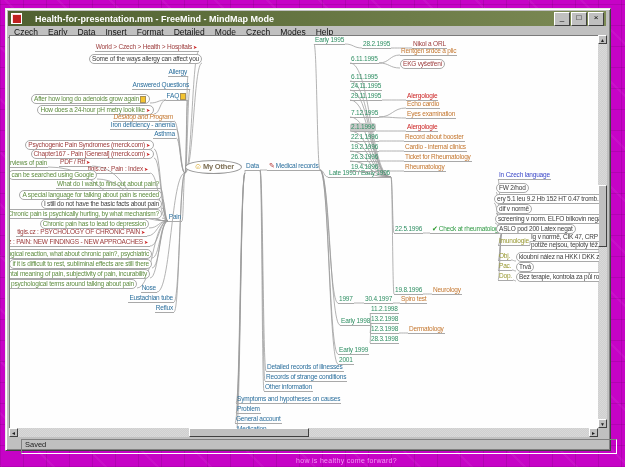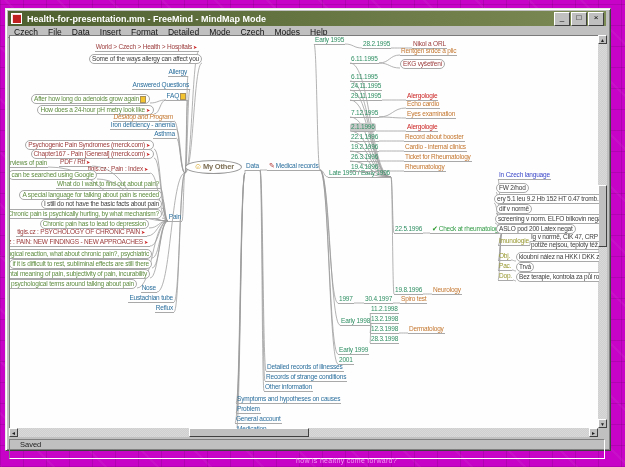--- a/index.html
+++ b/index.html
@@ -9,21 +9,21 @@
       repeating-linear-gradient(90deg, rgba(0,0,0,.10) 0 1px, transparent 1px 23px),
       repeating-linear-gradient(45deg, rgba(255,255,255,.05) 0 2px, transparent 2px 37px),
       #c603c6;
     font-family:"Liberation Sans",sans-serif;}
   #wallpaper-caption{position:absolute;left:296px;top:457px;font-size:7px;color:#f49af4;letter-spacing:.3px;}
   
   #win{position:absolute;left:5px;top:8px;width:604px;height:441px;background:#c0c0c0;
     border-top:1px solid #e8e8e8;border-left:1px solid #e8e8e8;border-right:1px solid #404040;border-bottom:1px solid #404040;
     box-shadow:inset 1px 1px 0 #fff, inset -1px -1px 0 #808080;}
   #titlebar{position:absolute;left:2px;top:2px;width:598px;height:15px;
-    background:linear-gradient(90deg,#4f6030,#7c8a54);color:#fff;display:flex;align-items:center;gap:5px;padding-left:3px;box-sizing:border-box;}
+    background:linear-gradient(90deg,#4f6030,#7c8a54);color:#fff;display:flex;align-items:center;gap:13px;padding-left:3px;box-sizing:border-box;}
   #title-icon{width:9px;height:9px;background:#c02020;border:1px solid #fff;box-shadow:inset 1px 1px 0 #ffdcdc;flex:0 0 auto;}
   #title-text{font-size:9px;font-weight:bold;white-space:nowrap;overflow:hidden;}
   #title-buttons{position:absolute;right:2px;top:1px;display:flex;gap:1px;}
   .tbtn{width:14px;height:12px;background:#c0c0c0;border-top:1px solid #fff;border-left:1px solid #fff;border-right:1px solid #404040;border-bottom:1px solid #404040;
     font-size:8px;line-height:10px;text-align:center;color:#000;}
   #menubar{position:absolute;left:2px;top:17px;width:598px;height:12px;background:#c0c0c0;display:flex;gap:10px;align-items:center;padding-left:6px;box-sizing:border-box;border-bottom:1px solid #868686;}
   .menuitem{font-size:8.5px;color:#111;white-space:nowrap;}
   
   #map{position:absolute;left:3px;top:26px;width:589px;height:393px;background:#fefefe;overflow:hidden;
     border-top:1px solid #7a7a7a;border-left:1px solid #7a7a7a;border-right:1px solid #fff;border-bottom:1px solid #fff;box-sizing:content-box;}
@@ -45,40 +45,40 @@
   .icon-idea{width:4px;height:5px;background:#f4c430;border:1px solid #a89056;}
   
   .sb{position:absolute;background:repeating-conic-gradient(#d9d9d9 0 25%,#cfcfcf 0 50%) 0 0/2px 2px,#d4d4d4;}
   #vscroll{left:592px;top:26px;width:9px;height:393px;}
   #hscroll{left:3px;top:419px;width:589px;height:9px;}
   .sb-btn{position:absolute;width:9px;height:9px;background:#c0c0c0;border-top:1px solid #fff;border-left:1px solid #fff;border-right:1px solid #404040;border-bottom:1px solid #404040;
     font-size:5px;line-height:8px;text-align:center;color:#222;box-sizing:border-box;}
   .sb-thumb{position:absolute;background:#c0c0c0;border-top:1px solid #fff;border-left:1px solid #fff;border-right:1px solid #404040;border-bottom:1px solid #404040;box-sizing:border-box;}
   #sb-corner{position:absolute;left:592px;top:419px;width:9px;height:9px;background:#c0c0c0;}
   #statusbar{position:absolute;left:3px;top:429px;width:598px;height:11px;}
-  #status-field{position:absolute;left:0;top:1px;height:20px;width:596px;border:1px solid;border-color:#808080 #fff #fff #808080;
-    font-size:7.5px;line-height:9px;padding-left:10px;color:#222;box-sizing:border-box;}
+  #status-field{position:absolute;left:12px;top:1px;height:15px;width:596px;border:1px solid;border-color:#808080 #fff #fff #808080;
+    font-size:7.5px;line-height:9px;padding-left:3px;color:#222;box-sizing:border-box;}
 </style>
 </head>
 <body>
 
 <div id="screen">
   <div id="win">
     <div id="titlebar">
       <span id="title-icon"></span>
       <span id="title-text">Health-for-presentation.mm - FreeMind - MindMap Mode</span>
       <span id="title-buttons">
         <span class="tbtn">_</span>
         <span class="tbtn">□</span>
         <span class="tbtn">×</span>
       </span>
     </div>
     <div id="menubar">
         <span class="menuitem">Czech</span>
-        <span class="menuitem">File</span>
+        <span class="menuitem">Early</span>
         <span class="menuitem">Data</span>
         <span class="menuitem">Insert</span>
         <span class="menuitem">Format</span>
         <span class="menuitem">Detailed</span>
         <span class="menuitem">Mode</span>
         <span class="menuitem">Czech</span>
         <span class="menuitem">Modes</span>
         <span class="menuitem">Help</span>
       </div>
     <div id="map">

